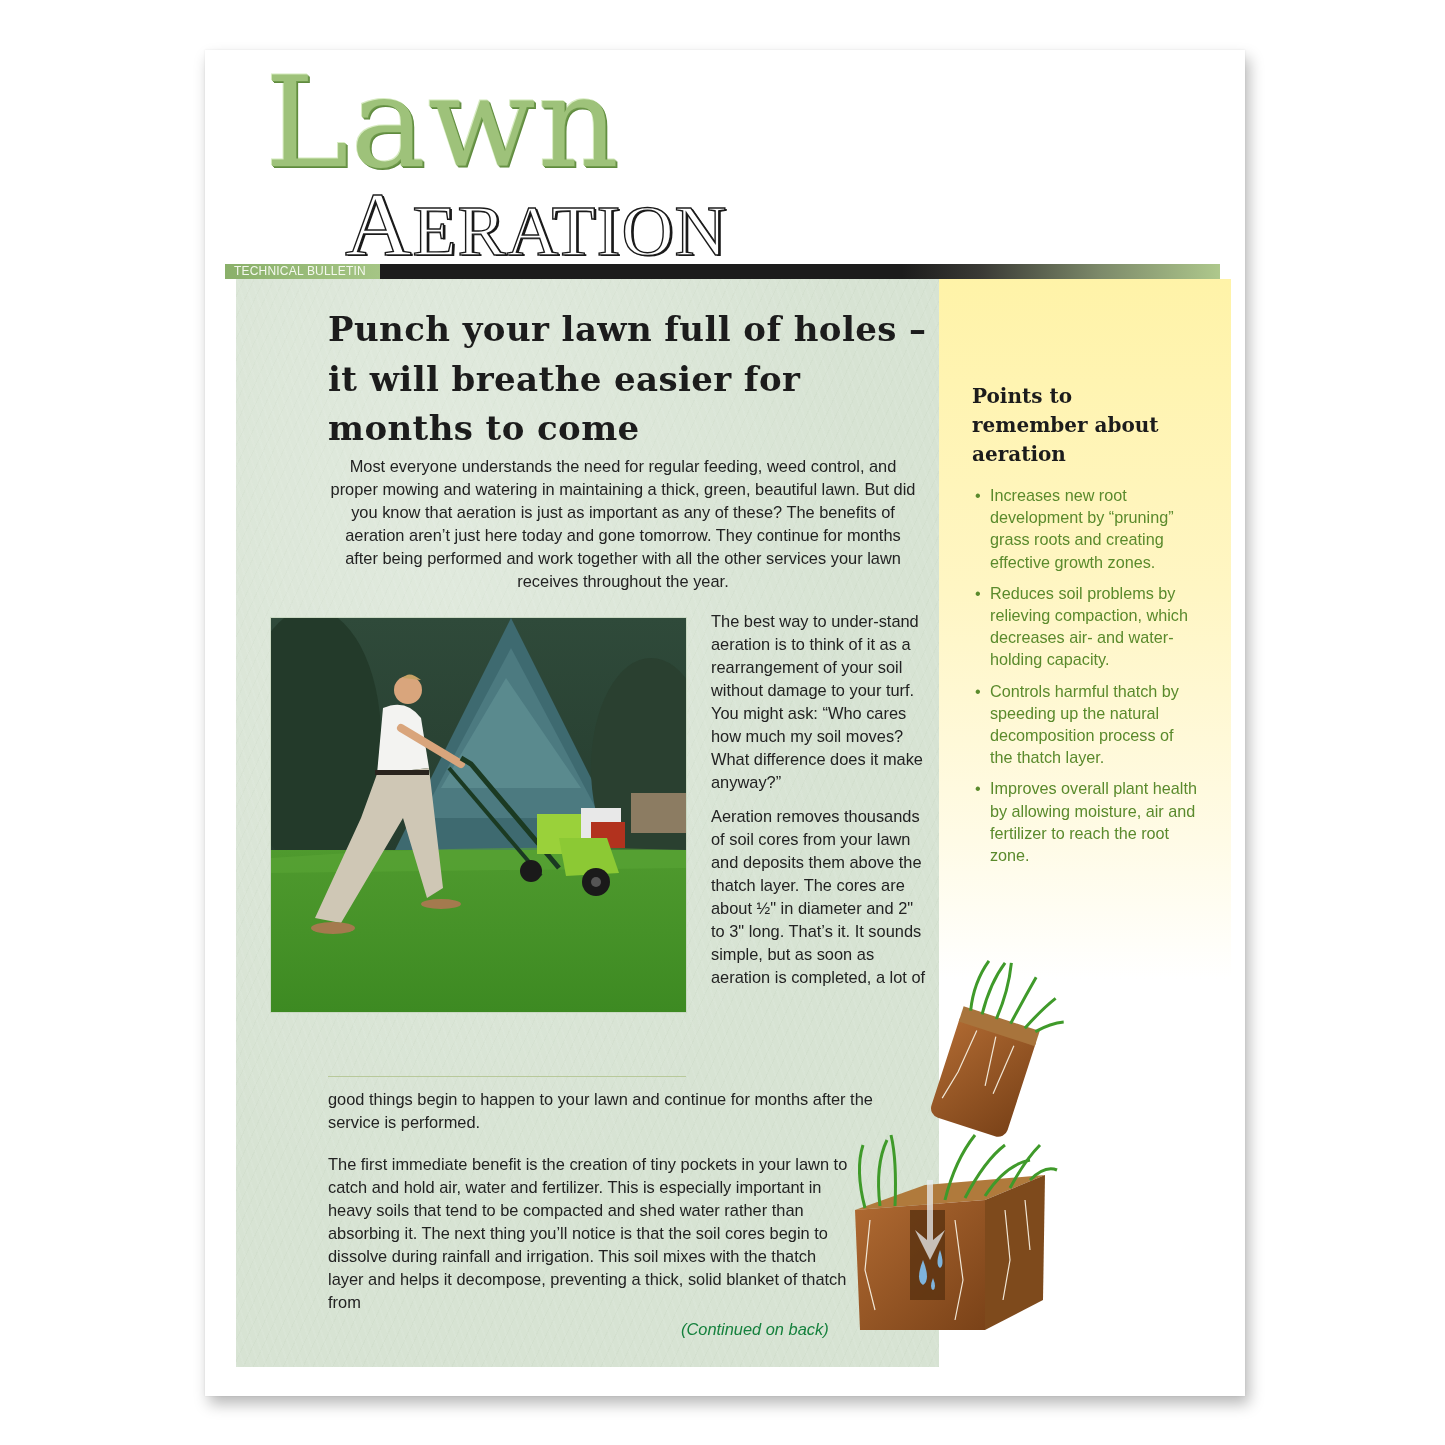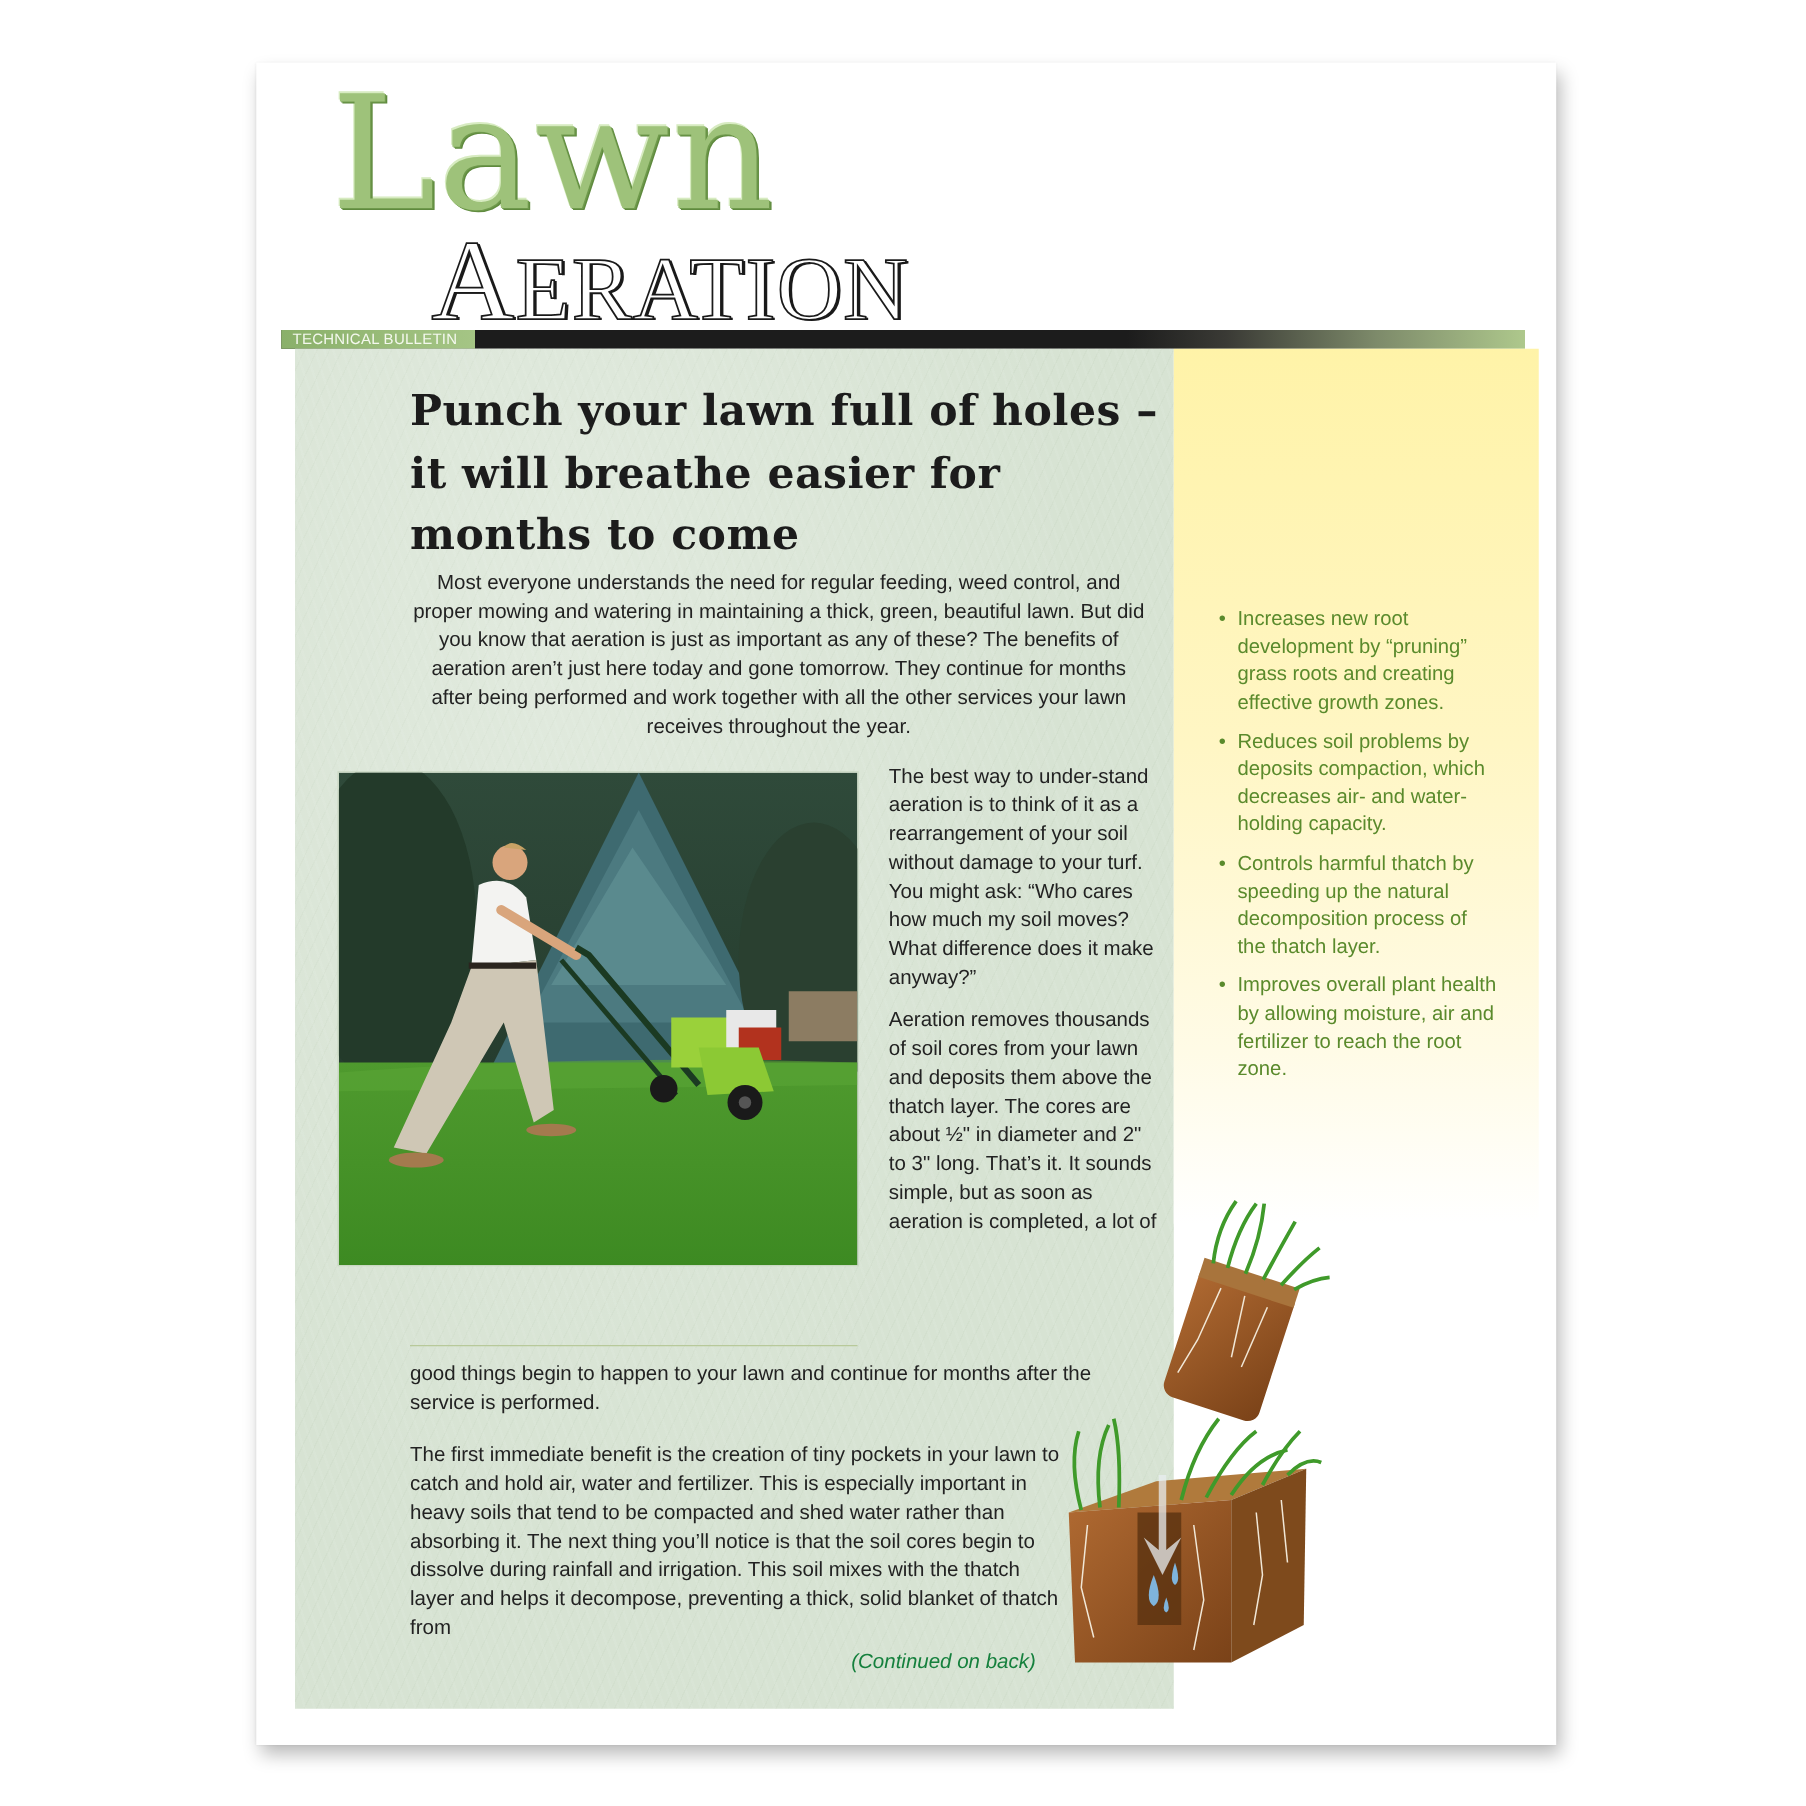--- a/index.html
+++ b/index.html
@@ -181,23 +181,24 @@
     <p class="body-text">The best way to under-stand aeration is to think of it as a rearrangement of your soil without damage to your turf. You might ask: “Who cares how much my soil moves? What difference does it make anyway?”</p>
     <p class="body-text">Aeration removes thousands of soil cores from your lawn and deposits them above the thatch layer. The cores are about ½" in diameter and 2" to 3" long. That’s it. It sounds simple, but as soon as aeration is completed, a lot of</p>
   </div>
 
   <p class="body-text flow">good things begin to happen to your lawn and continue for months after the service is performed.</p>
 
   <p class="body-text benefit">The first immediate benefit is the creation of tiny pockets in your lawn to catch and hold air, water and fertilizer. This is especially important in heavy soils that tend to be compacted and shed water rather than absorbing it. The next thing you’ll notice is that the soil cores begin to dissolve during rainfall and irrigation. This soil mixes with the thatch layer and helps it decompose, preventing a thick, solid blanket of thatch from</p>
 
   <div class="continued">(Continued on back)</div>
 
+  <h2 class="side-heading">Points to remember about aeration</h2>
   <ul class="points">
     <li><span class="bullet">•</span><span>Increases new root development by “pruning” grass roots and creating effective growth zones.</span></li>
-    <li><span class="bullet">•</span><span>Reduces soil problems by deposits compaction, which decreases air- and water-holding capacity.</span></li>
+    <li><span class="bullet">•</span><span>Reduces soil problems by relieving compaction, which decreases air- and water-holding capacity.</span></li>
     <li><span class="bullet">•</span><span>Controls harmful thatch by speeding up the natural decomposition process of the thatch layer.</span></li>
     <li><span class="bullet">•</span><span>Improves overall plant health by allowing moisture, air and fertilizer to reach the root zone.</span></li>
   </ul>
 
   <div class="illustration">
     <svg width="230" height="400" viewBox="0 0 230 400">
       <defs>
         <linearGradient id="soil" x1="0" y1="0" x2="1" y2="1">
           <stop offset="0" stop-color="#b06a32"></stop>
             <stop offset="1" stop-color="#7a4218"></stop>

